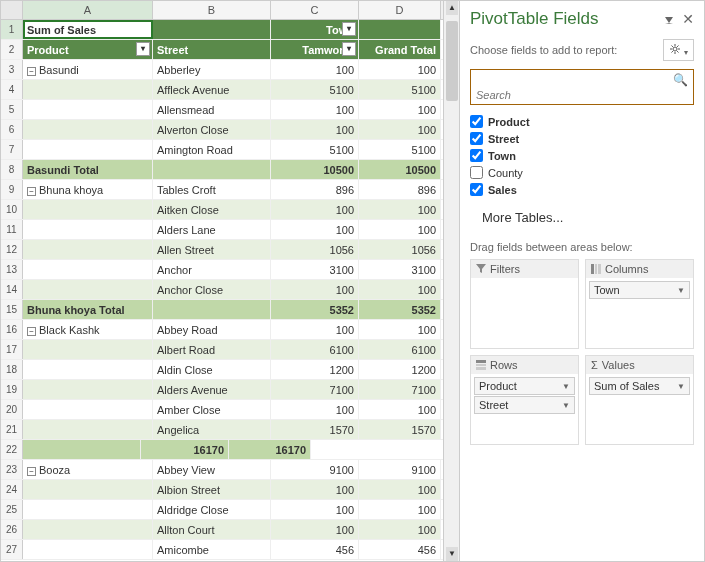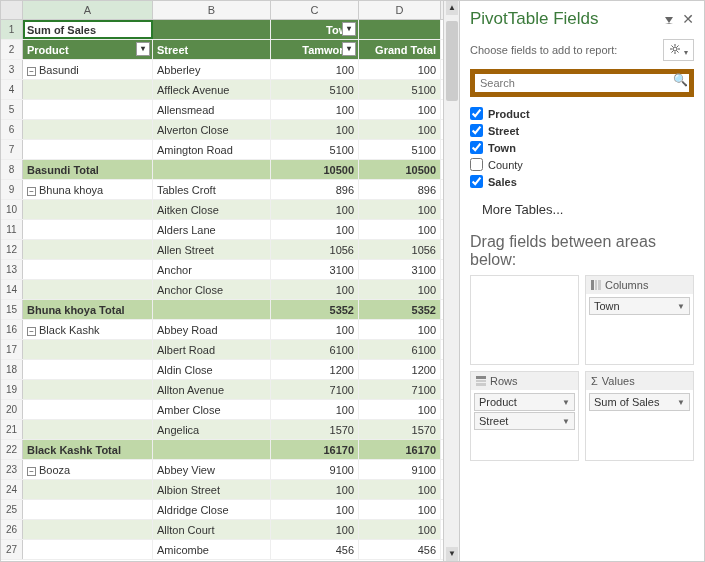--- a/index.html
+++ b/index.html
@@ -26,27 +26,27 @@
 .scrollbar-v { width: 16px; background: #f0f0f0; border-left: 1px solid #ccc; position: relative; }
 .scroll-thumb { position: absolute; top: 20px; left: 2px; width: 12px; height: 80px; background: #ccc; border-radius: 2px; }
 .scroll-arrow { position: absolute; left: 2px; width: 12px; height: 14px; background: #ddd; text-align: center; font-size: 8px; line-height: 14px; }
 .panel { flex: 1; border-left: 1px solid #ccc; padding: 8px 10px; display: flex; flex-direction: column; background: #fff; }
 .panel-hdr { display: flex; justify-content: space-between; align-items: center; margin-bottom: 10px; }
 .panel-title { font-size: 17px; color: #3a7a3a; font-weight: 300; }
 .panel-gear { width: 10px; height: 10px; border: 1px solid #888; border-radius: 0; display: inline-block; }
 .panel-close { font-size: 14px; color: #666; cursor: pointer; margin-left: 6px; }
 .panel-sub { font-size: 11px; color: #666; margin-bottom: 8px; display: flex; justify-content: space-between; align-items: center; gap: 14px; }
 .gear-btn { border: 1px solid #ccc; padding: 3px 5px; background: #fff; }
-.search-box { width: 100%; border: 5px solid #a16207; padding: 3px 20px 3px 5px; font-size: 11px; margin-bottom: 8px; color: #999; }
+.search-box { width: 100%; border: 1px solid #a16207; padding: 19px 20px 3px 5px; font-size: 11px; margin-bottom: 8px; font-style: italic; color: #999; }
 .field-list { margin-bottom: 8px; }
 .field-item { display: flex; align-items: center; padding: 2px 0; font-size: 11px; }
 .field-item input { margin-right: 5px; }
 .field-item .bold { font-weight: bold; }
 .more-tables { font-size: 13px; color: #333; padding: 4px 12px; }
-.drag-label { font-size: 16px; color: #666; margin: 12px 0 6px; }
+.drag-label { font-size: 11px; color: #666; margin: 12px 0 6px; }
 .areas { display: grid; grid-template-columns: 1fr 1fr; grid-template-rows: 90px 90px; gap: 6px; }
 .area-box { border: 1px solid #ddd; display: flex; flex-direction: column; background: #fff; }
 .area-hdr { background: #f0f0f0; padding: 3px 5px; font-size: 11px; color: #555; display: flex; align-items: center; gap: 4px; }
 .area-body { flex: 1; padding: 2px; }
 .field-chip { background: #f5f5f5; border: 1px solid #ccc; padding: 2px 4px; font-size: 11px; margin: 1px; display: flex; justify-content: space-between; align-items: center; }
 .chip-arrow { font-size: 8px; color: #666; }
 .area-icon { width: 10px; height: 10px; display: inline-block; }
 </style>
 </head>
 <body>
@@ -182,41 +182,40 @@
       <div class="row ">
         <div class="row-h">18</div>
         <div class="cell col-A"><span></span></div>
         <div class="cell col-B"><span>Aldin Close</span></div>
         <div class="cell col-C num"><span>1200</span></div>
         <div class="cell col-D num"><span>1200</span></div>
       </div>
       <div class="row band">
         <div class="row-h">19</div>
         <div class="cell col-A"><span></span></div>
-        <div class="cell col-B"><span>Allton Avenue</span></div>
+        <div class="cell col-B"><span>Alders Avenue</span></div>
         <div class="cell col-C num"><span>7100</span></div>
         <div class="cell col-D num"><span>7100</span></div>
       </div>
       <div class="row ">
         <div class="row-h">20</div>
         <div class="cell col-A"><span></span></div>
         <div class="cell col-B"><span>Amber Close</span></div>
         <div class="cell col-C num"><span>100</span></div>
         <div class="cell col-D num"><span>100</span></div>
       </div>
       <div class="row band">
         <div class="row-h">21</div>
         <div class="cell col-A"><span></span></div>
         <div class="cell col-B"><span>Angelica</span></div>
         <div class="cell col-C num"><span>1570</span></div>
         <div class="cell col-D num"><span>1570</span></div>
       </div>
       <div class="row total">
         <div class="row-h">22</div>
-        <div class="cell col-A"><span>Black Kashk Total</span></div>
         <div class="cell col-B"><span></span></div>
         <div class="cell col-C num"><span>16170</span></div>
         <div class="cell col-D num"><span>16170</span></div>
       </div>
       <div class="row ">
         <div class="row-h">23</div>
         <div class="cell col-A"><span class="collapse-btn">−</span><span>Booza</span></div>
         <div class="cell col-B"><span>Abbey View</span></div>
         <div class="cell col-C num"><span>9100</span></div>
         <div class="cell col-D num"><span>9100</span></div>
@@ -299,20 +298,26 @@
       </div>
       <div class="field-item">
         <input type="checkbox" checked="" style="">
         <span class="bold">Sales</span>
       </div>
     </div>
   <div class="more-tables">More Tables...</div>
   <div class="drag-label">Drag fields between areas below:</div>
   <div class="areas">
     <div class="area-box">
+      <div class="area-hdr">
+          <svg class="area-icon" viewBox="0 0 10 10">
+            <path d="M0 0h10L6 5v4L4 8V5z" fill="#888"></path>
+          </svg>
+          <span>Filters</span>
+        </div>
       <div class="area-body" id="area-filters"></div>
     </div>
     <div class="area-box">
       <div class="area-hdr">
           <svg class="area-icon" viewBox="0 0 10 10">
             <rect x="0" y="0" width="3" height="10" fill="#888"></rect>
             <rect x="4" y="0" width="2" height="10" fill="#ccc"></rect>
             <rect x="7" y="0" width="3" height="10" fill="#ccc"></rect>
           </svg>
           <span>Columns</span>

